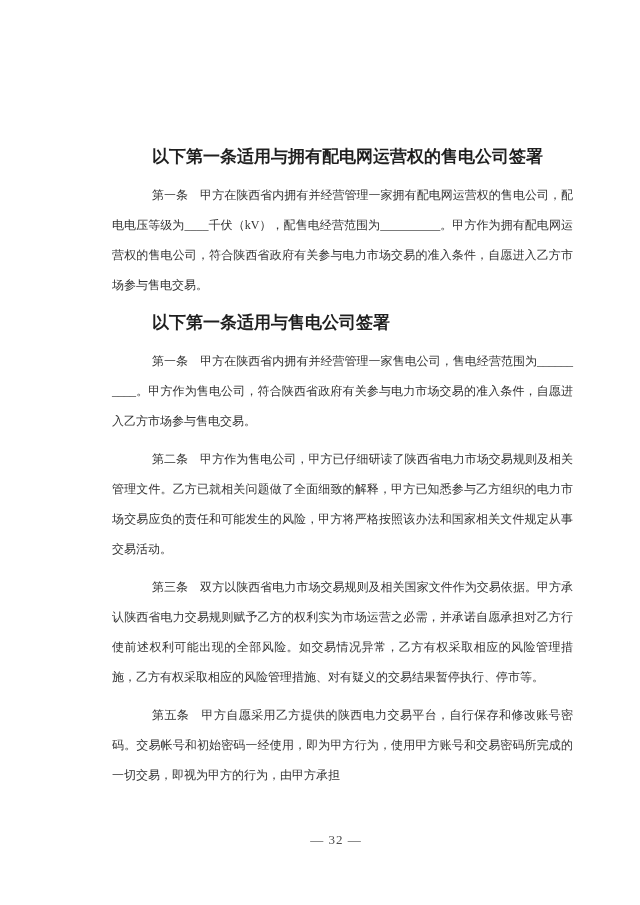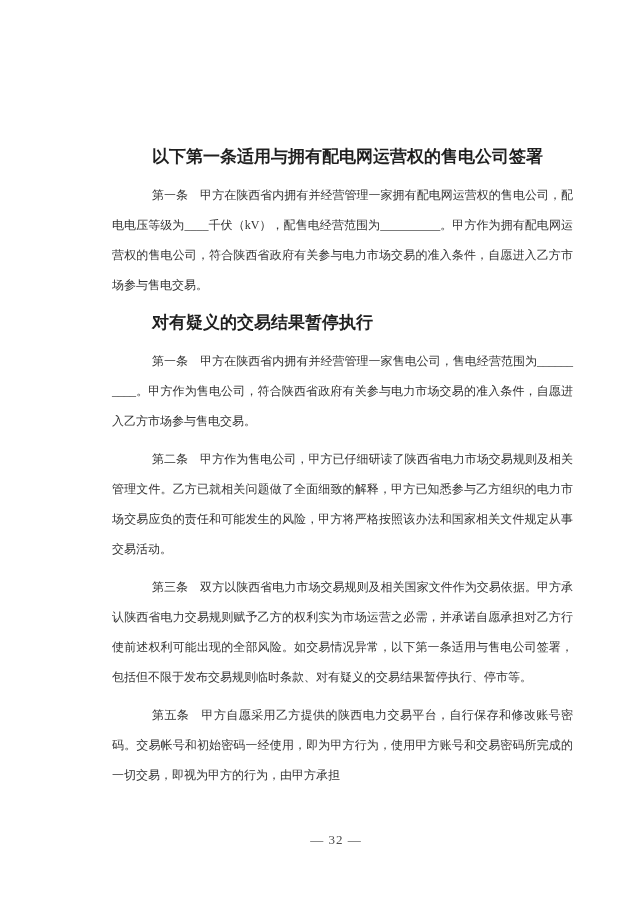--- a/index.html
+++ b/index.html
@@ -51,20 +51,20 @@
     letter-spacing: 1px;
   }
 </style>
 </head>
 <body>
 
 <div class="page">
   <div class="content">
     <h2 class="doc-heading">以下第一条适用与拥有配电网运营权的售电公司签署</h2>
     <p class="doc-para">第一条　甲方在陕西省内拥有并经营管理一家拥有配电网运营权的售电公司，配电电压等级为____千伏（kV），配售电经营范围为__________。甲方作为拥有配电网运营权的售电公司，符合陕西省政府有关参与电力市场交易的准入条件，自愿进入乙方市场参与售电交易。</p>
-    <h2 class="doc-heading">对有疑义的交易结果暂停执行</h2>
+    <h2 class="doc-heading">以下第一条适用与售电公司签署</h2>
     <p class="doc-para">第一条　甲方在陕西省内拥有并经营管理一家售电公司，售电经营范围为__________。甲方作为售电公司，符合陕西省政府有关参与电力市场交易的准入条件，自愿进入乙方市场参与售电交易。</p>
     <p class="doc-para">第二条　甲方作为售电公司，甲方已仔细研读了陕西省电力市场交易规则及相关管理文件。乙方已就相关问题做了全面细致的解释，甲方已知悉参与乙方组织的电力市场交易应负的责任和可能发生的风险，甲方将严格按照该办法和国家相关文件规定从事交易活动。</p>
-    <p class="doc-para">第三条　双方以陕西省电力市场交易规则及相关国家文件作为交易依据。甲方承认陕西省电力交易规则赋予乙方的权利实为市场运营之必需，并承诺自愿承担对乙方行使前述权利可能出现的全部风险。如交易情况异常，以下第一条适用与售电公司签署，包括但不限于发布交易规则临时条款、对有疑义的交易结果暂停执行、停市等。</p>
+    <p class="doc-para">第三条　双方以陕西省电力市场交易规则及相关国家文件作为交易依据。甲方承认陕西省电力交易规则赋予乙方的权利实为市场运营之必需，并承诺自愿承担对乙方行使前述权利可能出现的全部风险。如交易情况异常，乙方有权采取相应的风险管理措施，乙方有权采取相应的风险管理措施、对有疑义的交易结果暂停执行、停市等。</p>
     <p class="doc-para">第五条　甲方自愿采用乙方提供的陕西电力交易平台，自行保存和修改账号密码。交易帐号和初始密码一经使用，即为甲方行为，使用甲方账号和交易密码所完成的一切交易，即视为甲方的行为，由甲方承担</p>
   </div>
   <div class="footer">—  32  —</div>
 </div>
 
 </body></html>

